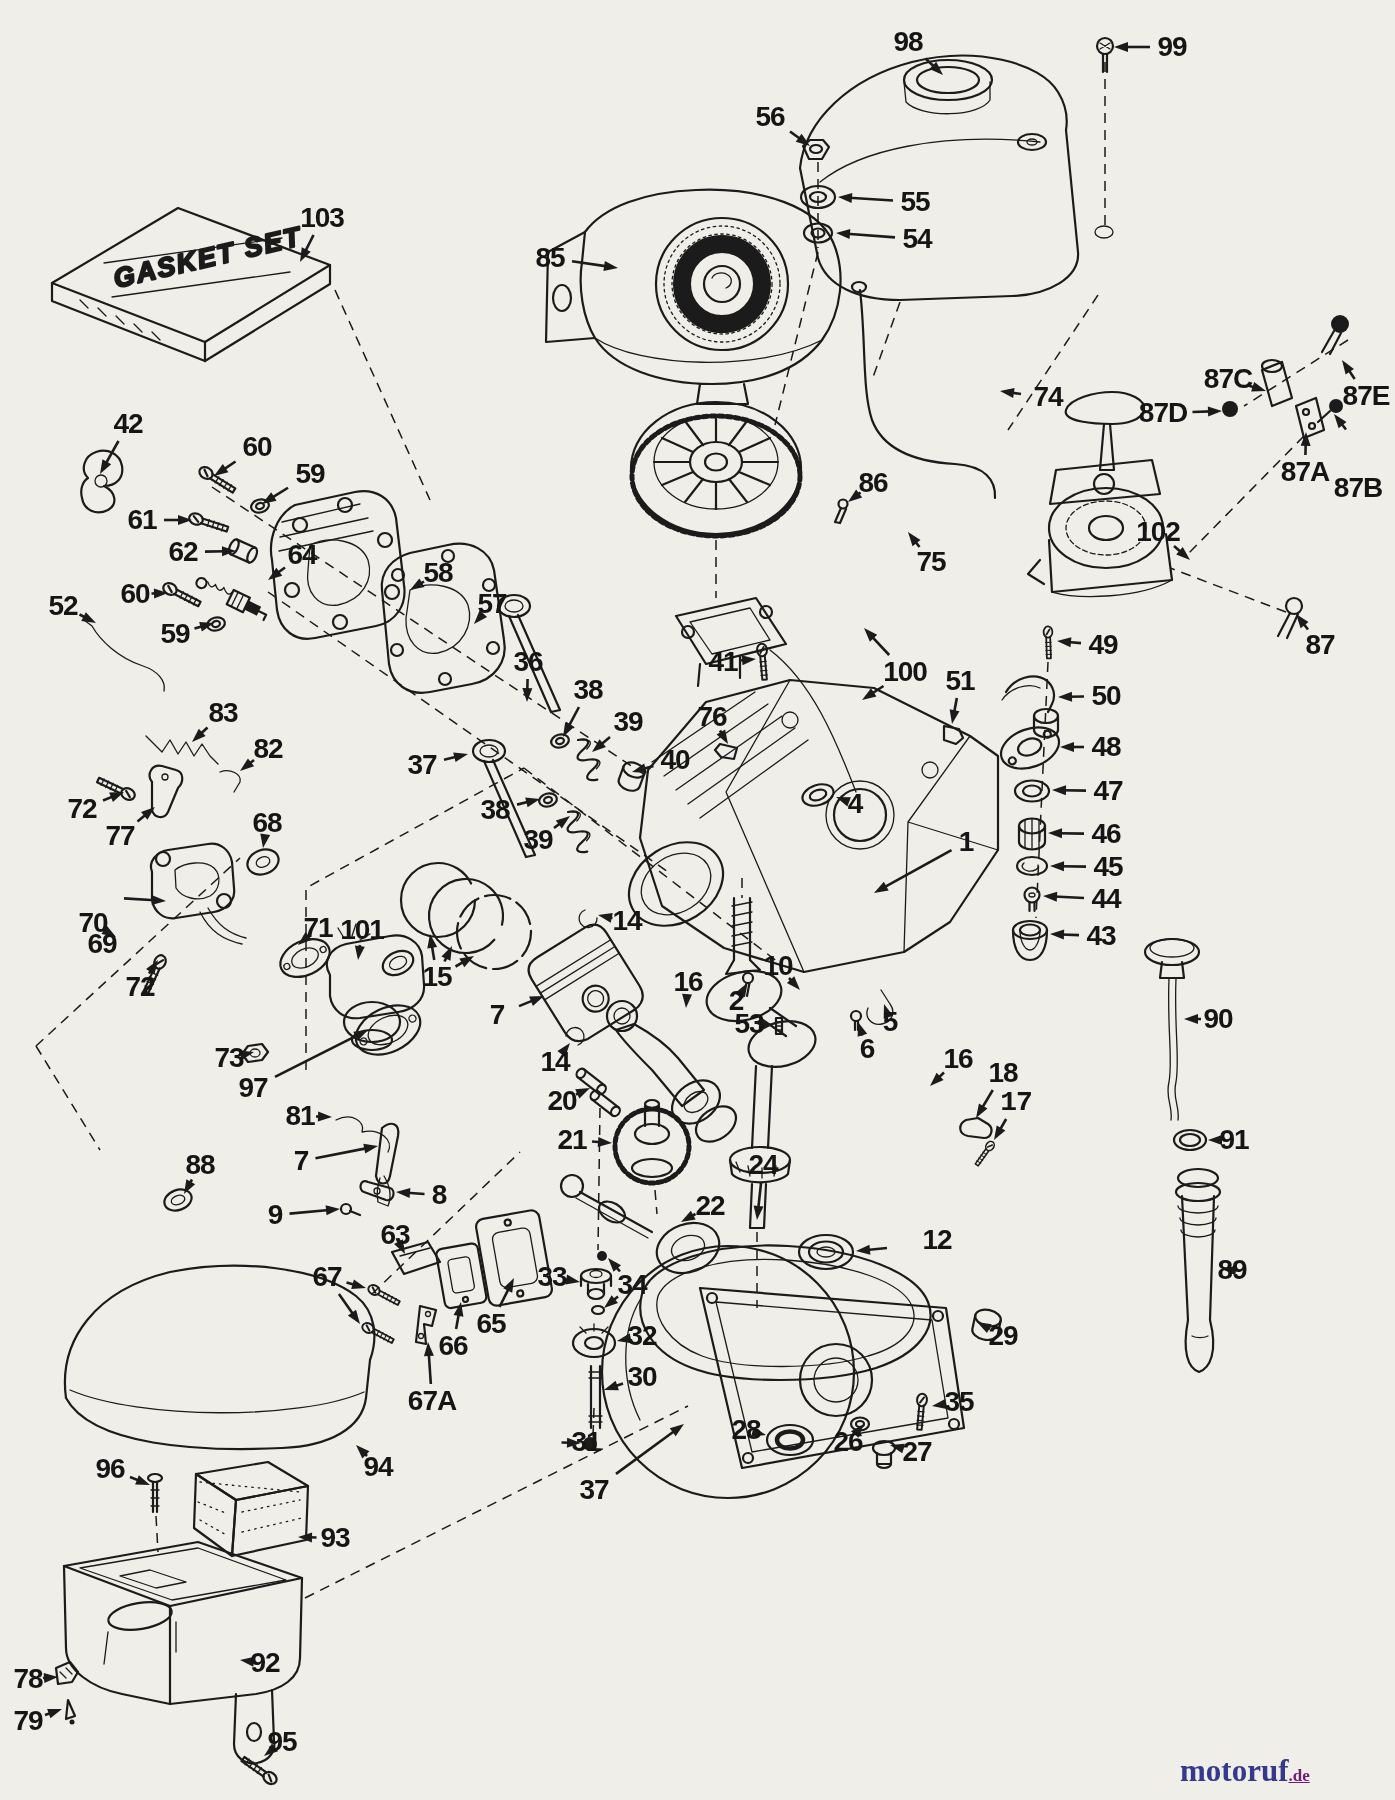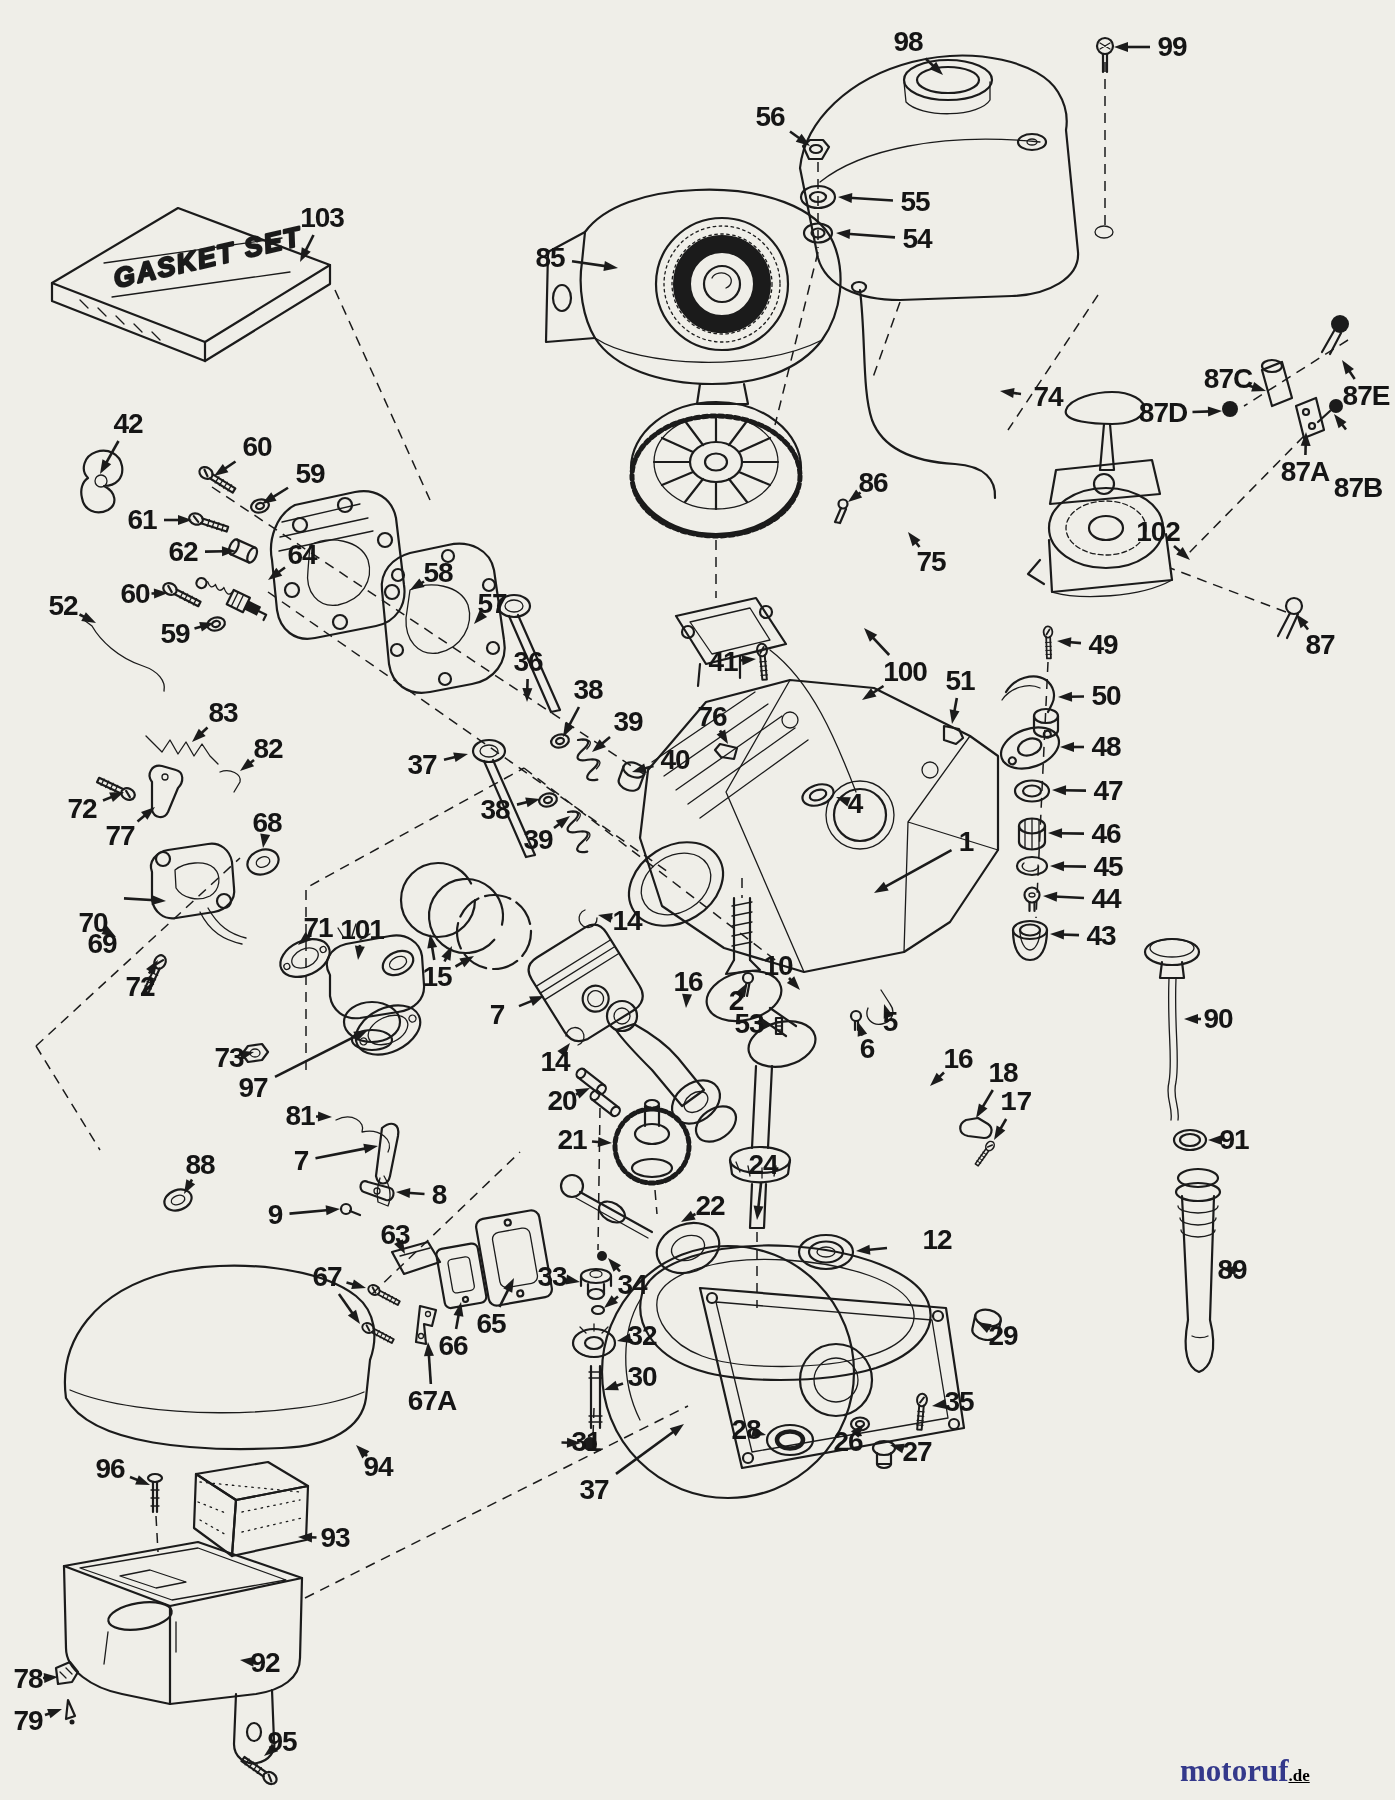--- a/index.html
+++ b/index.html
@@ -923,16 +923,16 @@
       <div class="part-label" style="left: 378px; top: 1467px;">94</div>
       <div class="part-label" style="left: 110px; top: 1469px;">96</div>
       <div class="part-label" style="left: 335px; top: 1538px;">93</div>
       <div class="part-label" style="left: 265px; top: 1663px;">92</div>
       <div class="part-label" style="left: 28px; top: 1679px;">78</div>
       <div class="part-label" style="left: 28px; top: 1721px;">79</div>
       <div class="part-label" style="left: 282px; top: 1742px;">95</div>
     </div>
 
 <div id="watermark">
-  <span class="brand" style="color: rgb(52, 57, 139);">motoruf</span><span class="tld" style="color: #000000; text-decoration: underline;">.de</span>
+  <span class="brand" style="color: rgb(52, 57, 139);">motoruf</span><span class="tld" style="color: #701a75; text-decoration: underline;">.de</span>
 </div>
 
 </div>
 
 </body></html>

